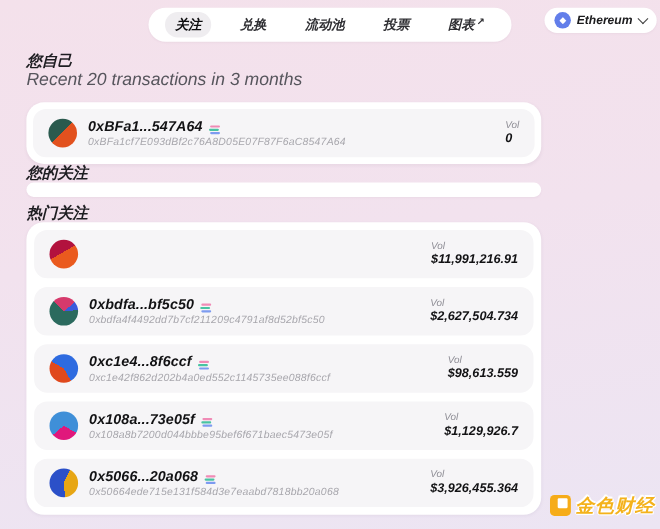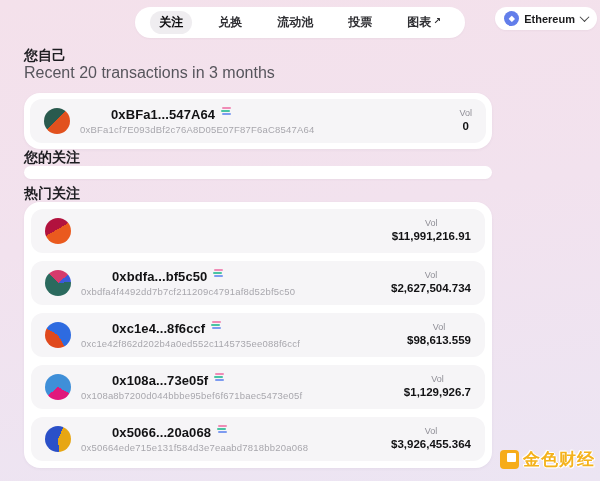--- a/index.html
+++ b/index.html
@@ -4,20 +4,21 @@
 <style>
   html,body{margin:0;padding:0;}
   body{
     width:600px;height:481px;overflow:hidden;
     font-family:"Liberation Sans","DejaVu Sans",sans-serif;
     -webkit-font-smoothing:antialiased;
   }
   .page{
     position:relative;width:600px;height:481px;overflow:hidden;
     background:linear-gradient(172deg,#f4e1eb 0%,#f2e2ee 45%,#ece5f3 100%);
+    font-style:italic;
   }
   
   .topbar{position:relative;padding-top:7px;height:27px;}
   .tabs-pill{
     display:flex;align-items:center;gap:17px;
     background:#ffffff;border-radius:16px;padding:4px 15px;
     width:max-content;margin:0 auto;
     box-shadow:0 1px 2px rgba(90,60,100,.05);
   }
   .tab{
@@ -58,29 +59,29 @@
   }
   .row{
     display:flex;align-items:center;gap:10px;
     background:#f6f5f7;border-radius:12px;
     min-height:44px;box-sizing:border-box;padding:6px 14px;cursor:pointer;
   }
   .list{padding:7px;}
   .list .row + .row{margin-top:8px;}
   .avatar{width:26px;height:26px;border-radius:50%;flex:0 0 auto;}
   .id-block{display:flex;flex-direction:column;justify-content:center;min-width:0;}
-  .title-line{display:flex;align-items:flex-start;gap:6px;margin-left:31px;}
+  .title-line{display:flex;align-items:flex-end;gap:6px;}
   .short{font-size:13px;font-weight:700;color:#121214;letter-spacing:.1px;}
   .scan-icon{display:inline-flex;flex-direction:column;gap:1px;cursor:pointer;}
   .scan-icon i{display:block;width:9px;height:2px;border-radius:1px;}
   .scan-icon i:nth-child(1){background:#f08bb6;margin-left:1px;}
   .scan-icon i:nth-child(2){background:#49c3a2;}
   .scan-icon i:nth-child(3){background:#7d9bf0;margin-left:1px;}
   .full{font-size:9.5px;color:#a8a7ad;margin-top:2px;letter-spacing:.2px;white-space:nowrap;}
-  .vol-box{margin-left:auto;text-align:center;line-height:1.25;}
+  .vol-box{margin-left:auto;text-align:left;line-height:1.25;}
   .vol-label{display:block;font-size:9px;color:#8f8e96;}
   .vol-value{display:block;font-size:11.5px;font-weight:700;color:#121214;}
   .empty-bar{height:13px;background:#ffffff;border-radius:8px;margin-bottom:6px;
     box-shadow:0 1px 2px rgba(90,60,100,.05);}
   
   .watermark{
     position:absolute;right:5px;bottom:10px;
     display:flex;align-items:center;gap:4px;pointer-events:none;
   }
   .wm-logo{position:relative;width:19px;height:19px;background:#f6ac19;border-radius:4px;}

